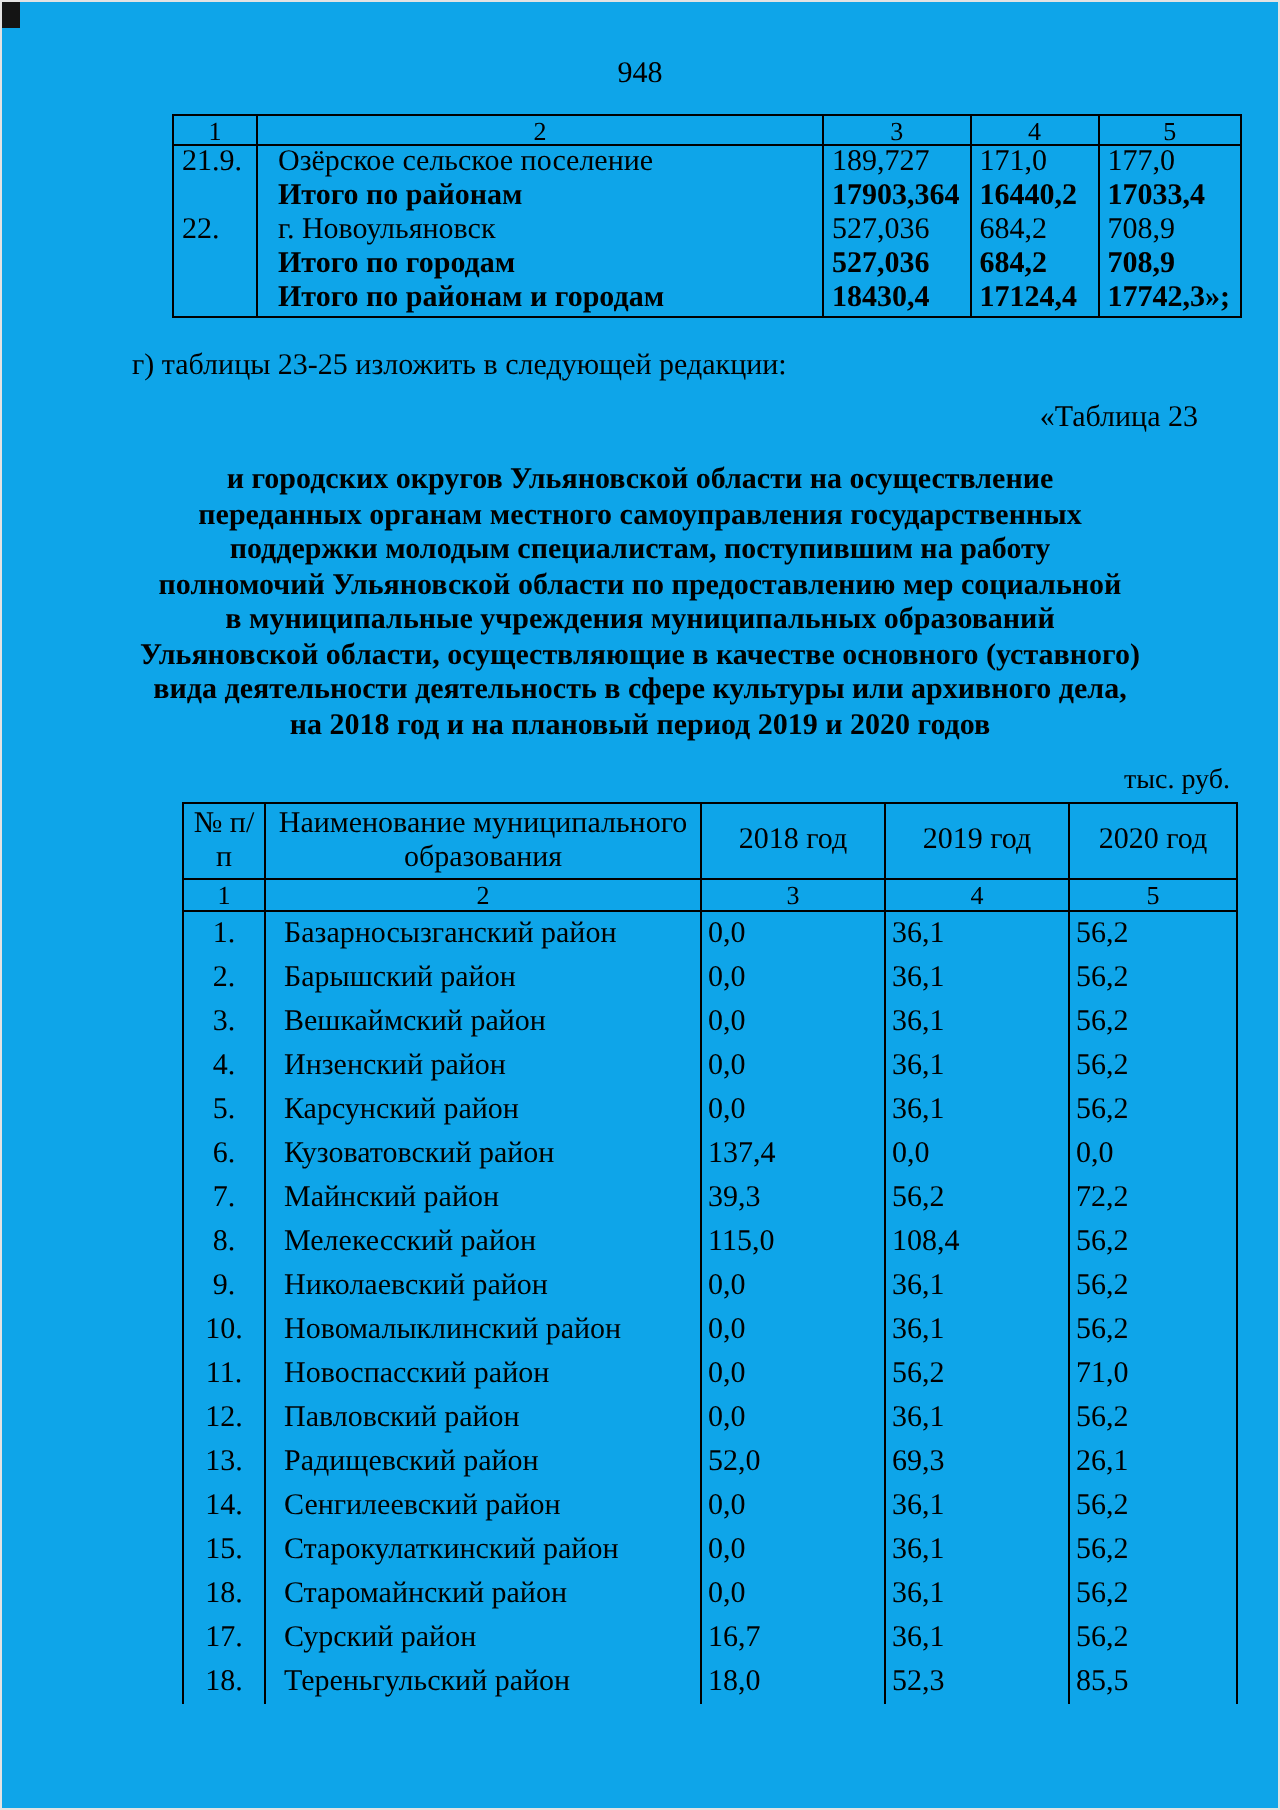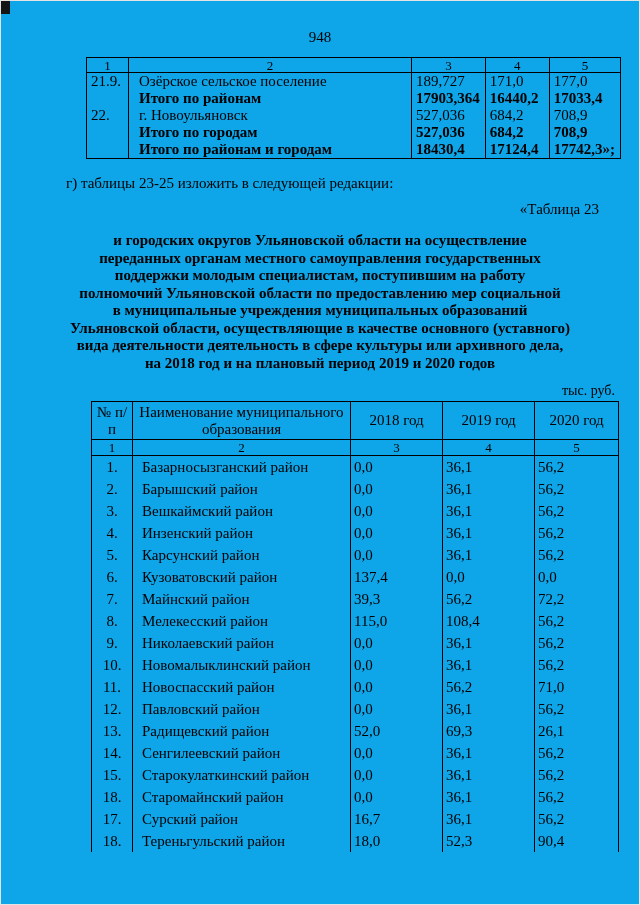--- a/index.html
+++ b/index.html
@@ -340,18 +340,18 @@
           <td class="c-name">Сурский район</td>
           <td class="c-val">16,7</td>
           <td class="c-val">36,1</td>
           <td class="c-val">56,2</td>
         </tr>
         <tr>
           <td class="c-num">18.</td>
           <td class="c-name">Тереньгульский район</td>
           <td class="c-val">18,0</td>
           <td class="c-val">52,3</td>
-          <td class="c-val">90,4</td>
+          <td class="c-val">85,5</td>
         </tr>
       </tbody>
   </table>
 
 </div>
 
 </body></html>

